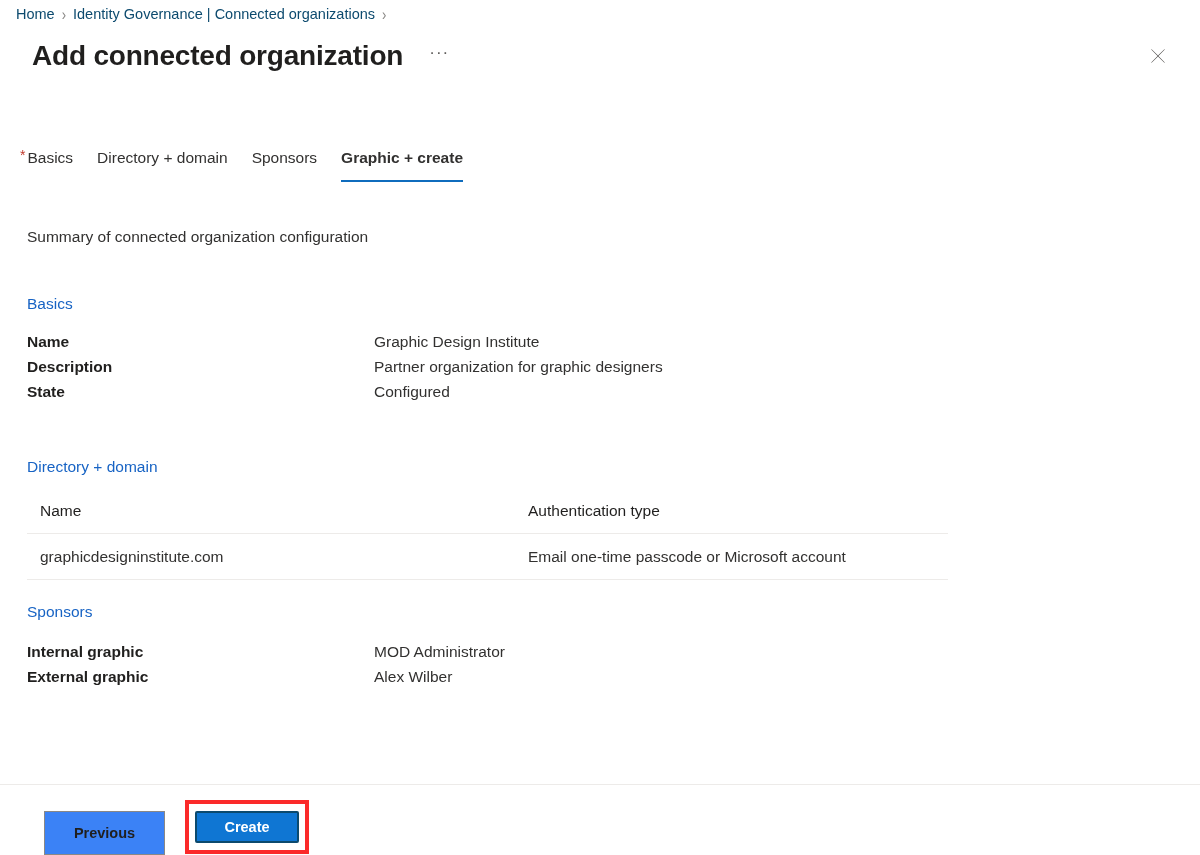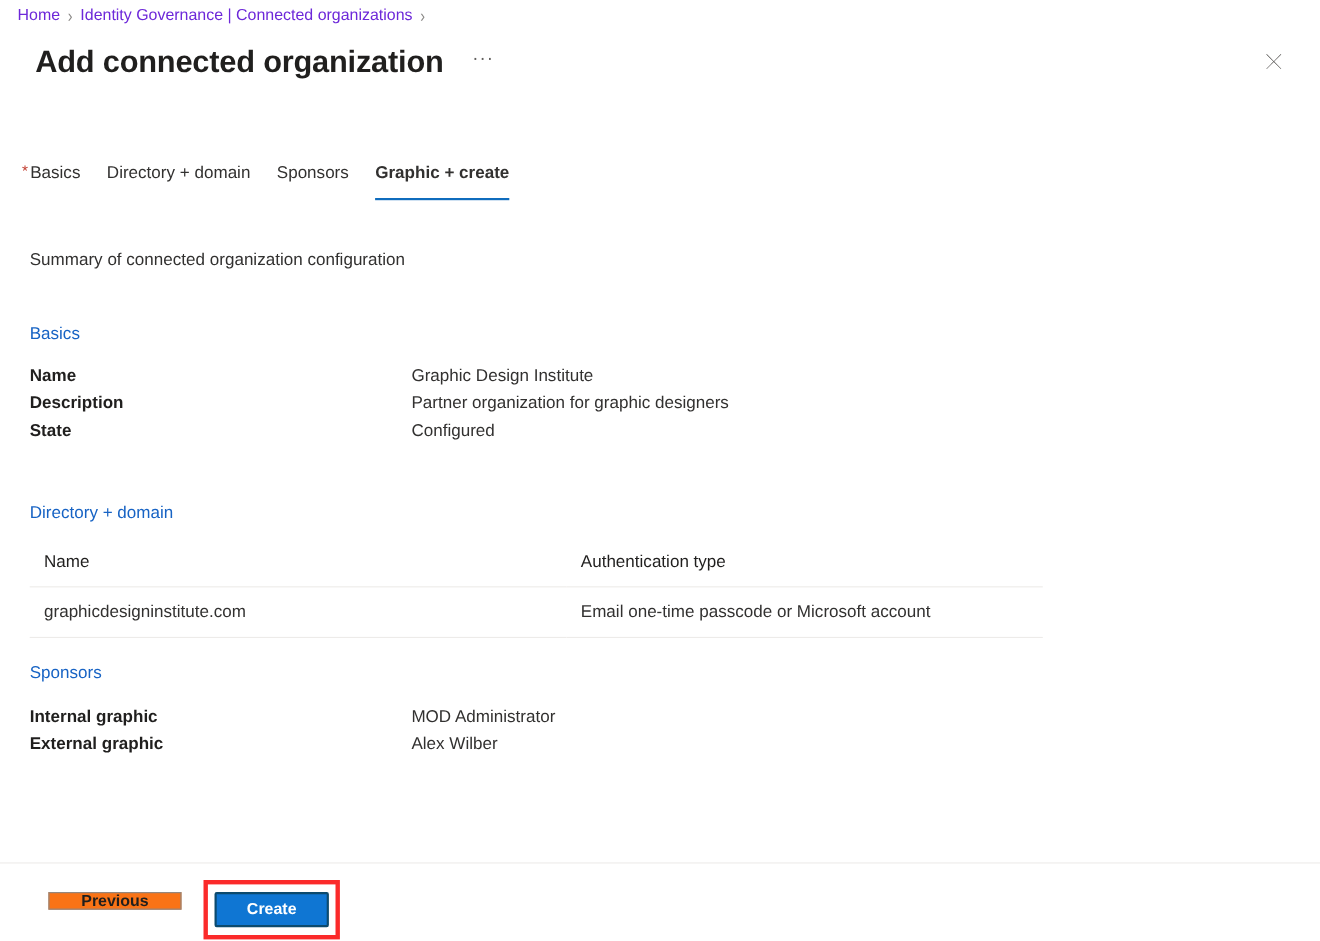--- a/index.html
+++ b/index.html
@@ -21,21 +21,21 @@
     position: absolute;
     left: 16px;
     top: 0px;
     height: 28px;
     display: flex;
     align-items: center;
     font-size: 14.5px;
     white-space: nowrap;
   }
   .bc-link {
-    color: #6d28d9;
+    color: #0c4a6e;
     cursor: pointer;
   }
   .bc-sep {
     color: #8a8886;
     margin: 0 7px;
     font-size: 13px;
     display: inline-block;
     transform: scaleY(1.25);
   }
 
@@ -204,22 +204,22 @@
     bottom: 0;
     height: 70px;
     border-top: 1px solid #edebe9;
     background: #ffffff;
   }
   .btn-prev {
     position: absolute;
     left: 44px;
     top: 26px;
     width: 121px;
-    height: 16px;
-    background: #f97316;
+    height: 44px;
+    background: #3b82f6;
     border: 1px solid #8a8886;
     border-radius: 0;
     font-family: "Liberation Sans", sans-serif;
     font-size: 14.5px;
     font-weight: 600;
     color: #201f1e;
     cursor: pointer;
     padding: 0;
   }
 

